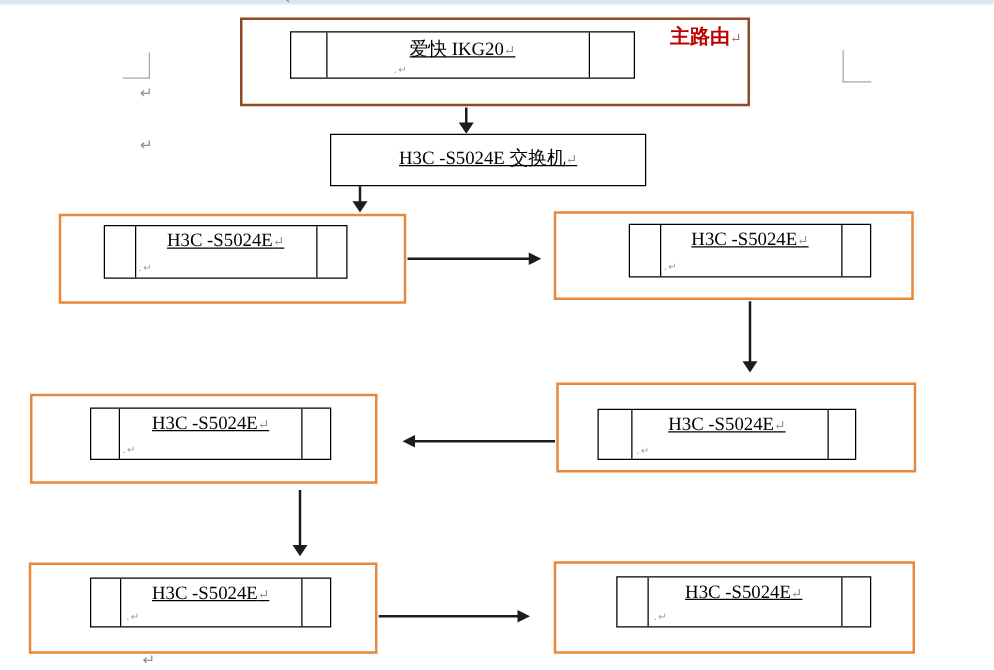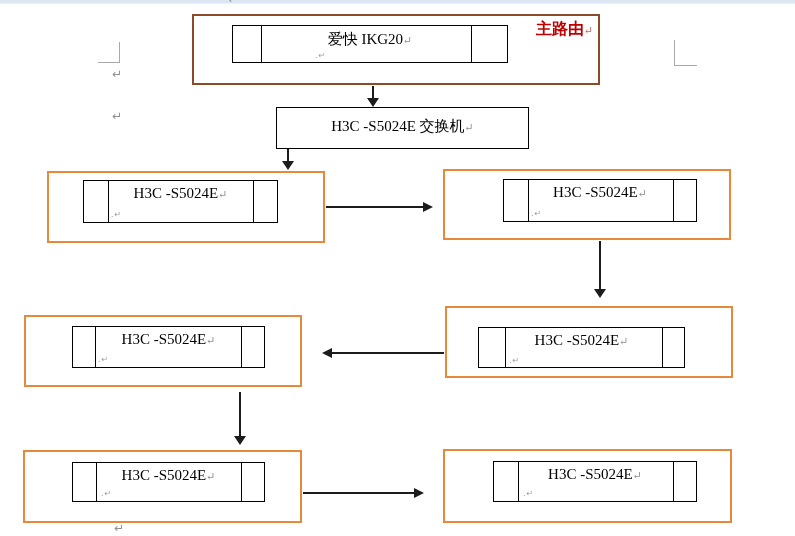--- a/index.html
+++ b/index.html
@@ -19,21 +19,21 @@
   .stub{position:absolute;color:#9a9a9a;font-size:8px;line-height:8px;letter-spacing:1px;font-family:"DejaVu Sans",sans-serif;}
 
   
   .outer{position:absolute;box-sizing:border-box;background:#fff;}
   .outer.brown{border:2px solid var(--c-top-border);}
   .outer.orange{border:2px solid var(--c-orange);}
 
   
   .device{position:absolute;box-sizing:border-box;border:1px solid #000;background:#fff;}
   .vdiv{position:absolute;top:0;bottom:0;width:1px;background:#000;}
-  .device-label{position:absolute;left:0;right:0;top:4px;text-align:center;font-size:15px;color:#000;white-space:nowrap;}
+  .device-label{position:absolute;left:0;right:0;top:4px;text-align:center;font-size:15px;color:#000;white-space:nowrap;text-decoration:underline;}
   .device-label .mark{color:var(--c-gray);font-size:11px;}
 
   
   .plainbox{position:absolute;box-sizing:border-box;border:1px solid #000;background:#fff;}
   .plainbox .device-label{top:9px;}
 
   .red-label{position:absolute;color:var(--c-red);font-size:16px;font-weight:bold;white-space:nowrap;text-align:center;}
   .red-label .mark{font-size:11px;font-weight:normal;color:#c06060;}
 
   
@@ -72,21 +72,21 @@
       <span class="stub" style="left:82px;bottom:2px;">.↵</span>
     </div>
   </div>
   <div class="red-label" style="left:536px;top:19px;"><span>主路由</span><span class="mark">↵</span></div>
 
   <div class="conn v" style="left:367px;top:86px;width:12px;height:21px;">
     <div class="line"></div>
       <div class="head down"></div>
   </div>
 
-  <div class="plainbox" style="left:264px;top:107px;width:253px;height:42px;margin-left:12px;">
+  <div class="plainbox" style="left:264px;top:107px;width:253px;height:42px;">
     <div class="device-label"><span>H3C -S5024E 交换机</span><span class="mark">↵</span></div>
   </div>
 
   <div class="conn v" style="left:282px;top:149px;width:12px;height:21px;">
     <div class="line"></div>
       <div class="head down"></div>
   </div>
 
   <div class="outer orange" style="left:47px;top:171px;width:278px;height:72px;">
     <div class="device" style="left:34px;top:7px;width:195px;height:43px;">

